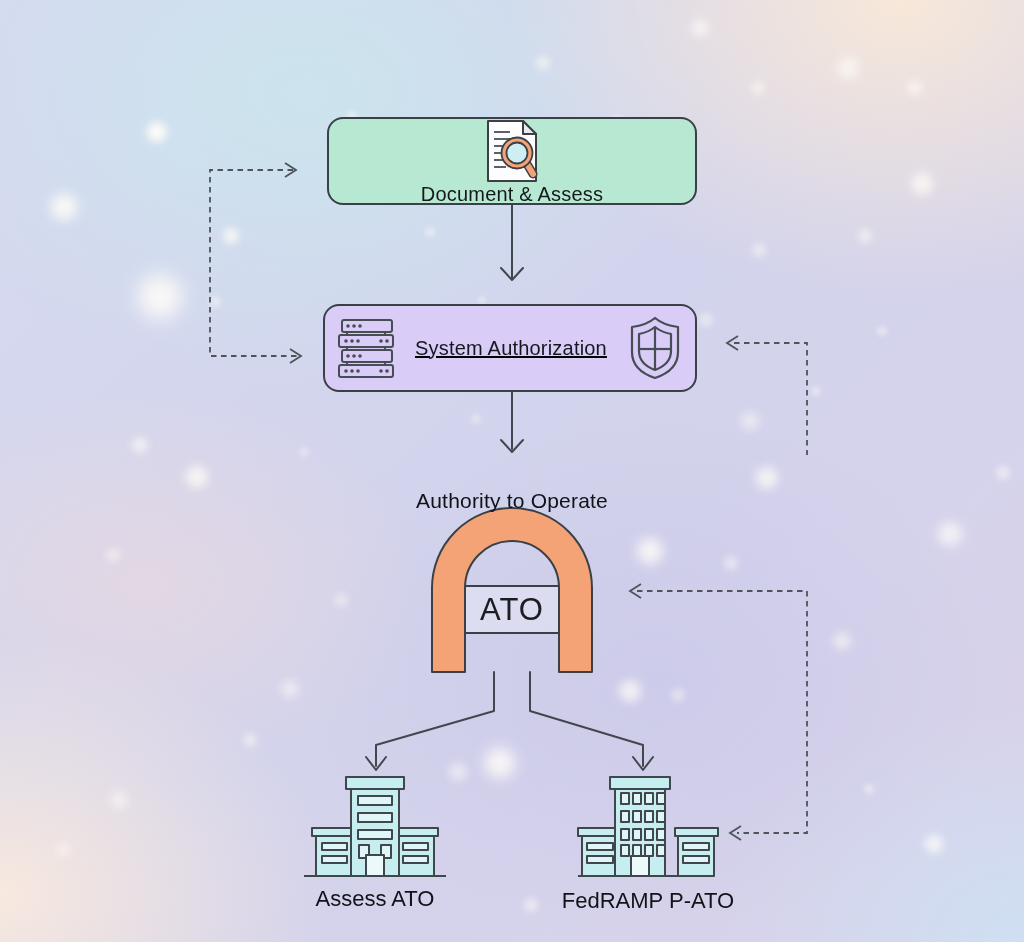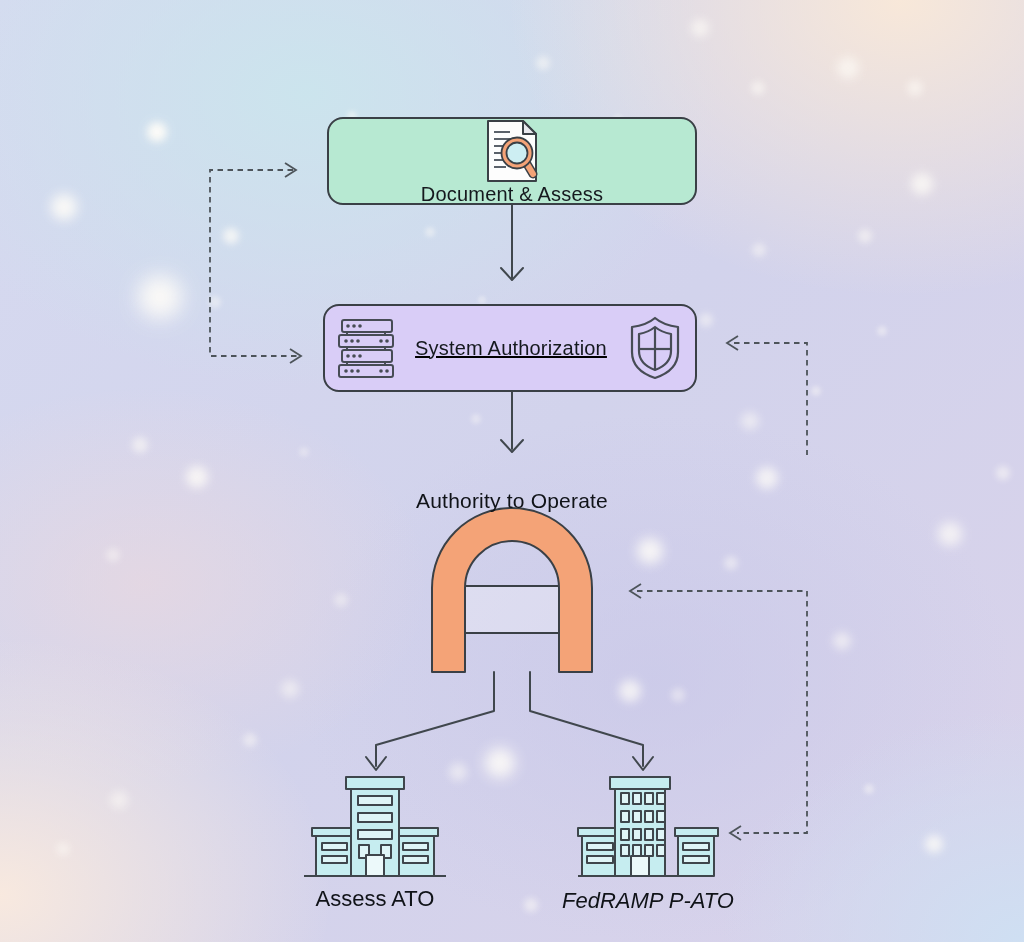--- a/index.html
+++ b/index.html
@@ -33,21 +33,21 @@
     position:absolute;left:362px;top:476px;width:300px;text-align:center;
     font-size:21px;color:#101318;letter-spacing:.2px;margin-top:13px;
   }
   .ato-badge{
     position:absolute;left:462px;top:586px;width:100px;height:47px;line-height:47px;
     text-align:center;font-size:31px;color:#1a1d22;letter-spacing:1px;
   }
   .building{position:absolute;}
   .building-label{position:absolute;text-align:center;font-size:22px;color:#101318;}
   #label-agency{left:275px;top:886px;width:200px;}
-  #label-fedramp{left:548px;top:888px;width:200px;font-style:italic;}
+  #label-fedramp{left:548px;top:888px;width:200px;}
   .icon{flex:0 0 auto;}
 </style>
 </head>
 <body>
 
 <div id="canvas">
 
   <div id="bokeh-layer">
       <div class="bokeh" style="height: 20px; width: 20px; left: 147px; top: 122px; opacity: 0.95; filter: blur(4.5px);"></div>
       <div class="bokeh" style="height: 26px; width: 26px; left: 51px; top: 194px; opacity: 0.85; filter: blur(5.85px);"></div>
@@ -202,20 +202,21 @@
       <g fill="none" stroke="#474c55" stroke-width="2.2" stroke-linejoin="round">
         <path d="M28,3 C21,9 13,11 5,12 V37 C5,51 16,59 28,63 C40,59 51,51 51,37 V12 C43,11 35,9 28,3 Z"></path>
         <path d="M28,12 C23,16 17,18 12,19 V36 C12,46 20,52 28,55 C36,52 44,46 44,36 V19 C39,18 33,16 28,12 Z"></path>
         <line x1="28" y1="12" x2="28" y2="55"></line>
         <line x1="12" y1="34" x2="44" y2="34"></line>
       </g>
     </svg>
   </div>
 
   <div class="ato-heading">Authority to Operate</div>
+  <div class="ato-badge">ATO</div>
 
   <svg class="building" style="left:300px;top:772px" width="150" height="110" viewBox="0 0 150 110">
     <g stroke="#3f464c" stroke-width="2" fill="#c6edf0" stroke-linejoin="round">
       <rect x="12" y="56" width="43" height="8"></rect>
       <rect x="16" y="64" width="36" height="40"></rect>
       <rect x="95" y="56" width="43" height="8"></rect>
       <rect x="98" y="64" width="36" height="40"></rect>
       <rect x="22" y="71" width="25" height="7" fill="#dff5f7"></rect>
       <rect x="22" y="84" width="25" height="7" fill="#dff5f7"></rect>
       <rect x="103" y="71" width="25" height="7" fill="#dff5f7"></rect>

